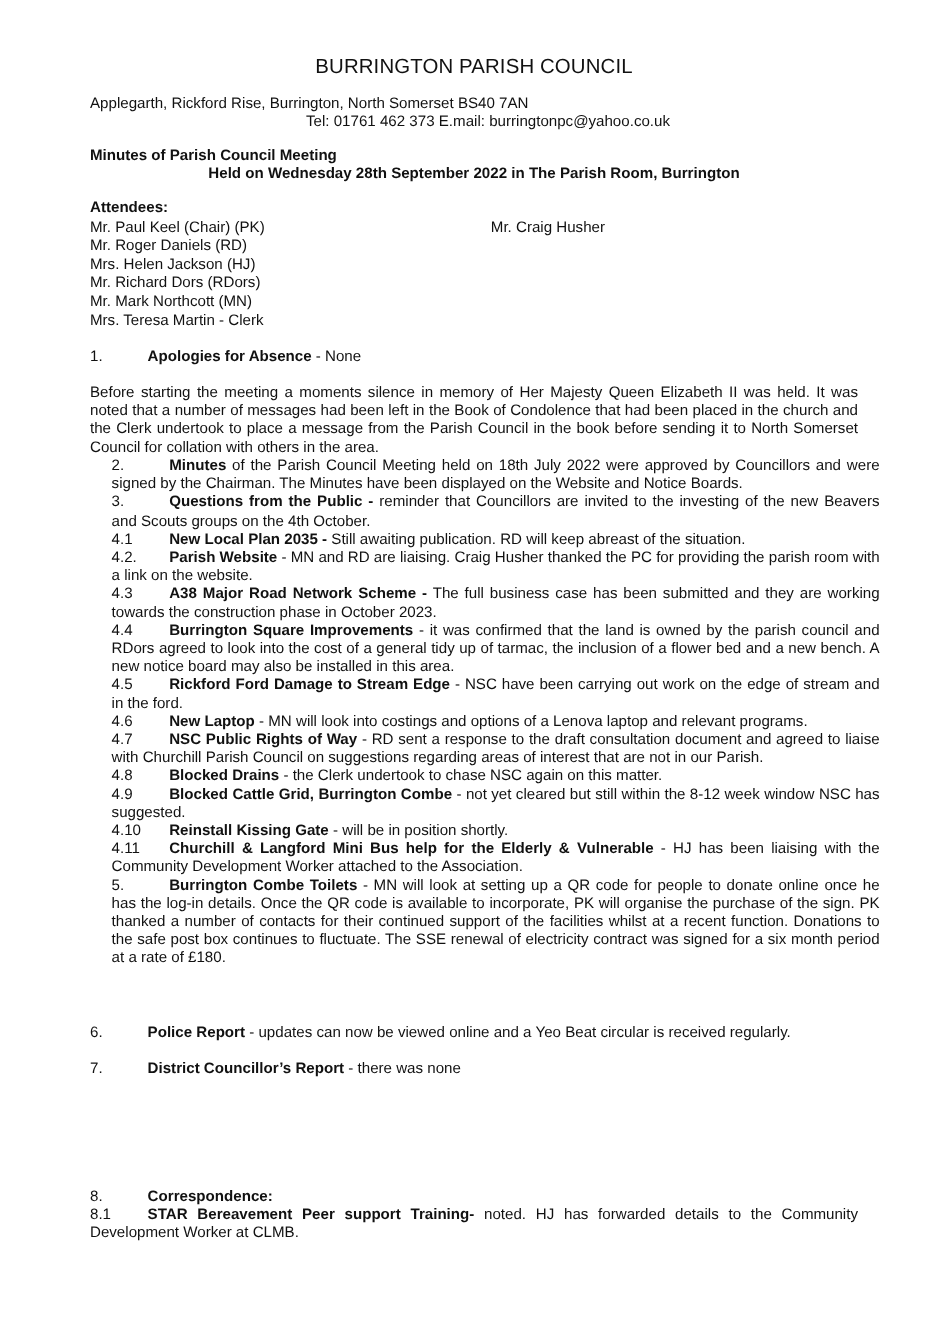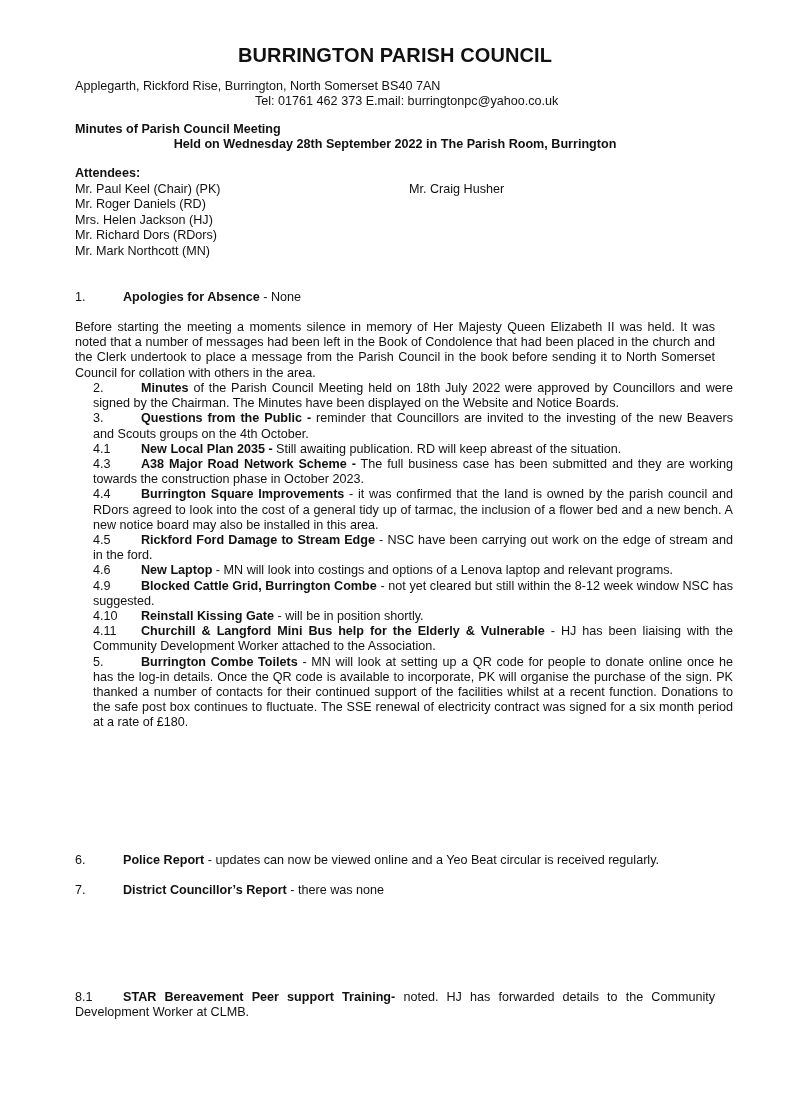--- a/index.html
+++ b/index.html
@@ -4,21 +4,21 @@
   <style>
     html, body { margin: 0; padding: 0; background: #ffffff; }
     body {
       width: 789px; height: 1115px; position: relative; overflow: hidden;
       font-family: "Liberation Sans", sans-serif; color: #111111;
       font-size: 12.6px; line-height: 15.2px;
     }
     .page { position: absolute; left: 75px; top: 0; width: 640px; }
     .title {
       position: absolute; left: 0; width: 640px; top: 48px; text-align: center;
-      font-weight: bold; font-size: 20px; letter-spacing: 0.1px;
+      font-weight: normal; font-size: 17px; letter-spacing: 0.1px;
     }
     .addr1 { position: absolute; left: 0; width: 640px; top: 79px; text-align: left; }
     .addr2 { position: absolute; left: 180px; top: 94px; }
     .mtitle1 { position: absolute; left: 0; width: 640px; top: 122px; font-weight: bold; }
     .mtitle2 { position: absolute; left: 0; width: 640px; top: 137px; text-align: center; font-weight: bold; }
     .attendees { position: absolute; left: 0; top: 166px; width: 640px; }
     .attendees .head { font-weight: bold; }
     .attendees .row { height: 15.6px; white-space: nowrap; }
     .attendees .right { position: absolute; left: 334px; top: 15.6px; }
     .block { position: absolute; left: 0; width: 640px; text-align: justify; }
@@ -36,47 +36,52 @@
   <div class="mtitle1">Minutes of Parish Council Meeting</div>
   <div class="mtitle2">Held on Wednesday 28th September 2022 in The Parish Room, Burrington</div>
 
   <div class="attendees">
     <div class="row head">Attendees:</div>
     <div class="row">Mr. Paul Keel (Chair) (PK)</div>
     <div class="row">Mr. Roger Daniels (RD)</div>
     <div class="row">Mrs. Helen Jackson (HJ)</div>
     <div class="row">Mr. Richard Dors (RDors)</div>
     <div class="row">Mr. Mark Northcott (MN)</div>
+    <div class="row">Mrs. Teresa Martin - Clerk</div>
     <div class="right">Mr. Craig Husher</div>
   </div>
 
   <div class="block" style="top:290px;">
     <span class="num">1.</span><span class="b">Apologies for Absence</span><span> - None</span>
   </div>
 
   <div class="block" style="top:320px;">Before starting the meeting a moments silence in memory of Her Majesty Queen Elizabeth II was held.  It was noted that a number of messages had been left in the Book of Condolence that had been placed in the church and the Clerk undertook to place a message from the Parish Council in the book before sending it to North Somerset Council for collation with others in the area.</div>
 
   <div class="block" style="top:381px;margin-left:18px;">
     <div class="item"><span class="num">2.</span><span class="b">Minutes</span><span> of the Parish Council Meeting held on 18th July 2022 were approved by Councillors and were signed by the Chairman.  The Minutes have been displayed on the Website and Notice Boards.</span></div>
     <div class="item"><span class="num">3.</span><span class="b">Questions from the Public -</span><span> reminder that Councillors are invited to the investing of the new Beavers and Scouts groups on the 4th October.</span></div>
     <div class="item"><span class="num">4.1</span><span class="b">New Local Plan 2035 -</span><span>  Still awaiting publication.  RD will keep abreast of the situation.</span></div>
+    <div class="item"><span class="num">4.2.</span><span class="b">Parish Website</span><span> - MN and RD are liaising.  Craig Husher thanked the PC for providing the parish room with a link on the website.</span></div>
     <div class="item"><span class="num">4.3</span><span class="b">A38 Major Road Network Scheme -</span><span>  The full business case has been submitted and they are working towards the construction phase in October 2023.</span></div>
     <div class="item"><span class="num">4.4</span><span class="b">Burrington Square Improvements</span><span> - it was confirmed that the land is owned by the parish council and RDors agreed to look into the cost of a general tidy up of tarmac, the inclusion of a flower bed and a new bench.  A new notice board may also be installed in this area.</span></div>
     <div class="item"><span class="num">4.5</span><span class="b">Rickford Ford Damage to Stream Edge</span><span>  - NSC have been carrying out work on the edge of stream and in the ford.</span></div>
     <div class="item"><span class="num">4.6</span><span class="b">New Laptop</span><span> - MN will look into costings and options of a Lenova laptop and relevant programs.</span></div>
+    <div class="item"><span class="num">4.7</span><span class="b">NSC Public Rights of Way</span><span> - RD sent a response to the draft consultation document and agreed to liaise with Churchill Parish Council on suggestions regarding areas of interest that are not in our Parish.</span></div>
+    <div class="item"><span class="num">4.8</span><span class="b">Blocked Drains</span><span> - the Clerk undertook to chase NSC again on this matter.</span></div>
     <div class="item"><span class="num">4.9</span><span class="b">Blocked Cattle Grid, Burrington Combe</span><span> -  not yet cleared but still within the 8-12 week window NSC has suggested.</span></div>
     <div class="item"><span class="num">4.10</span><span class="b">Reinstall Kissing Gate</span><span> - will be in position shortly.</span></div>
     <div class="item"><span class="num">4.11</span><span class="b">Churchill &amp; Langford Mini Bus help for the Elderly &amp; Vulnerable</span><span> - HJ has been liaising with the Community Development Worker attached to the Association.</span></div>
     <div class="item"><span class="num">5.</span><span class="b">Burrington Combe Toilets</span><span> - MN will look at setting up a QR code for people to donate online once he has the log-in details. Once the QR code is available to incorporate, PK will organise the purchase of the sign.  PK thanked a number of contacts for their continued support of the facilities whilst at a recent function. Donations to the safe post box continues to fluctuate.  The SSE renewal of electricity contract was signed for a six month period at a rate of £180.</span></div>
   </div>
 
   <div class="block" style="top:853px;">
     <span class="num">6.</span><span class="b">Police Report</span><span> - updates can now be viewed online and a Yeo Beat circular is received regularly.</span>
   </div>
 
   <div class="block" style="top:883px;">
     <span class="num">7.</span><span class="b">District Councillor’s Report</span><span>  - there was none</span>
   </div>
 
   <div class="block" style="top:990px;">
+    <div class="item"><span class="num">8.</span><span class="b">Correspondence:</span><span></span></div>
     <div class="item"><span class="num">8.1</span><span class="b">STAR Bereavement Peer support Training-</span><span>  noted.  HJ has forwarded details to the Community Development Worker at CLMB.</span></div>
   </div>
 </div>
 
 </body></html>

